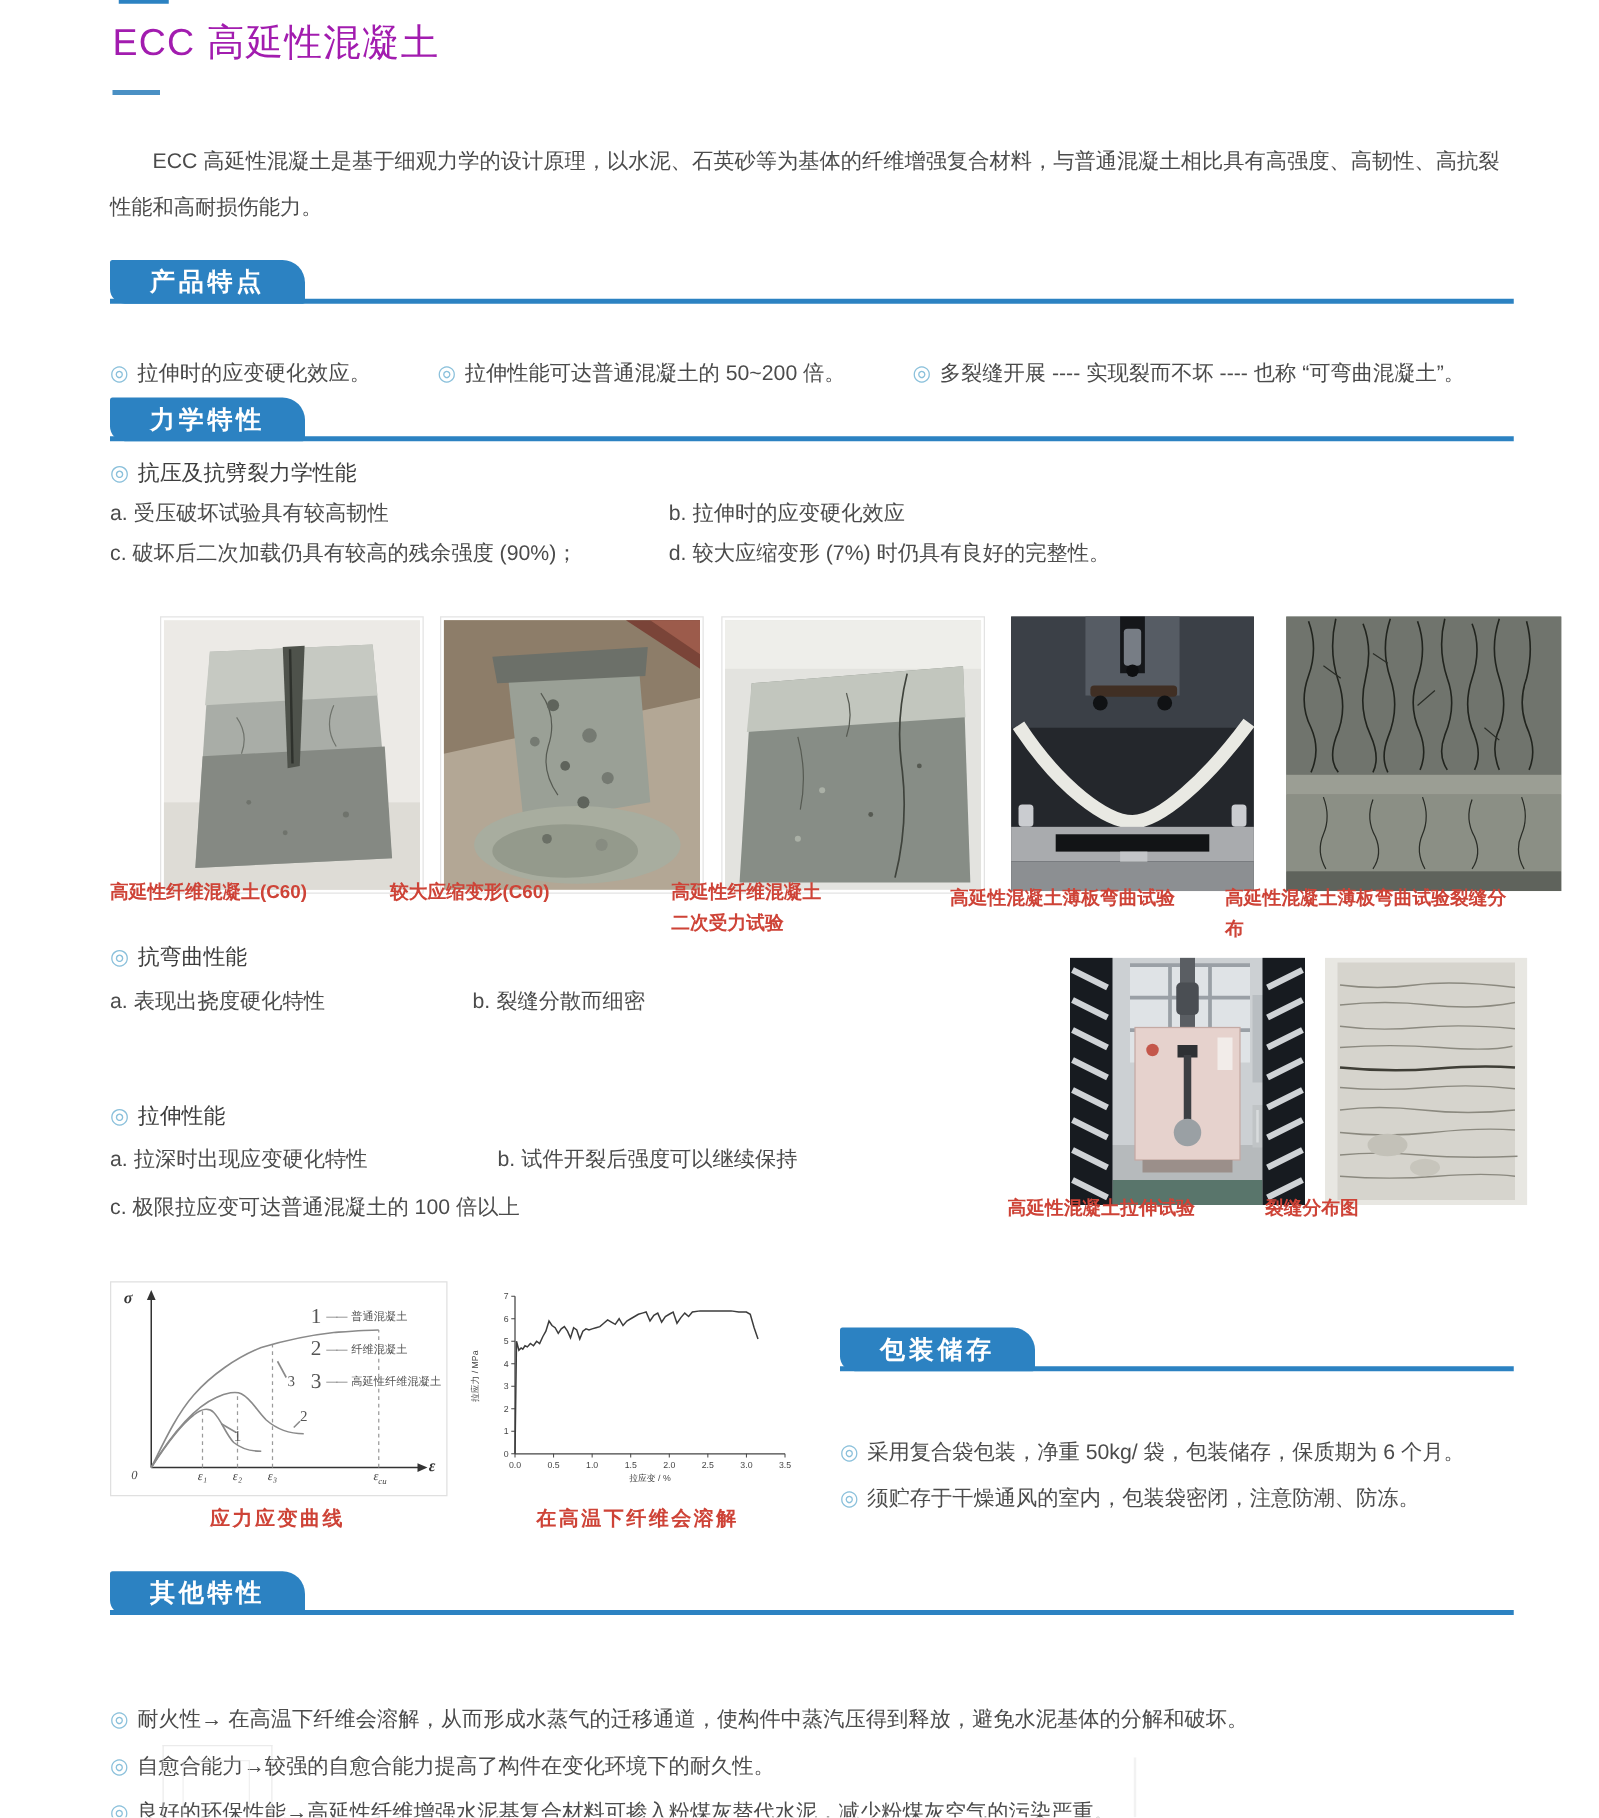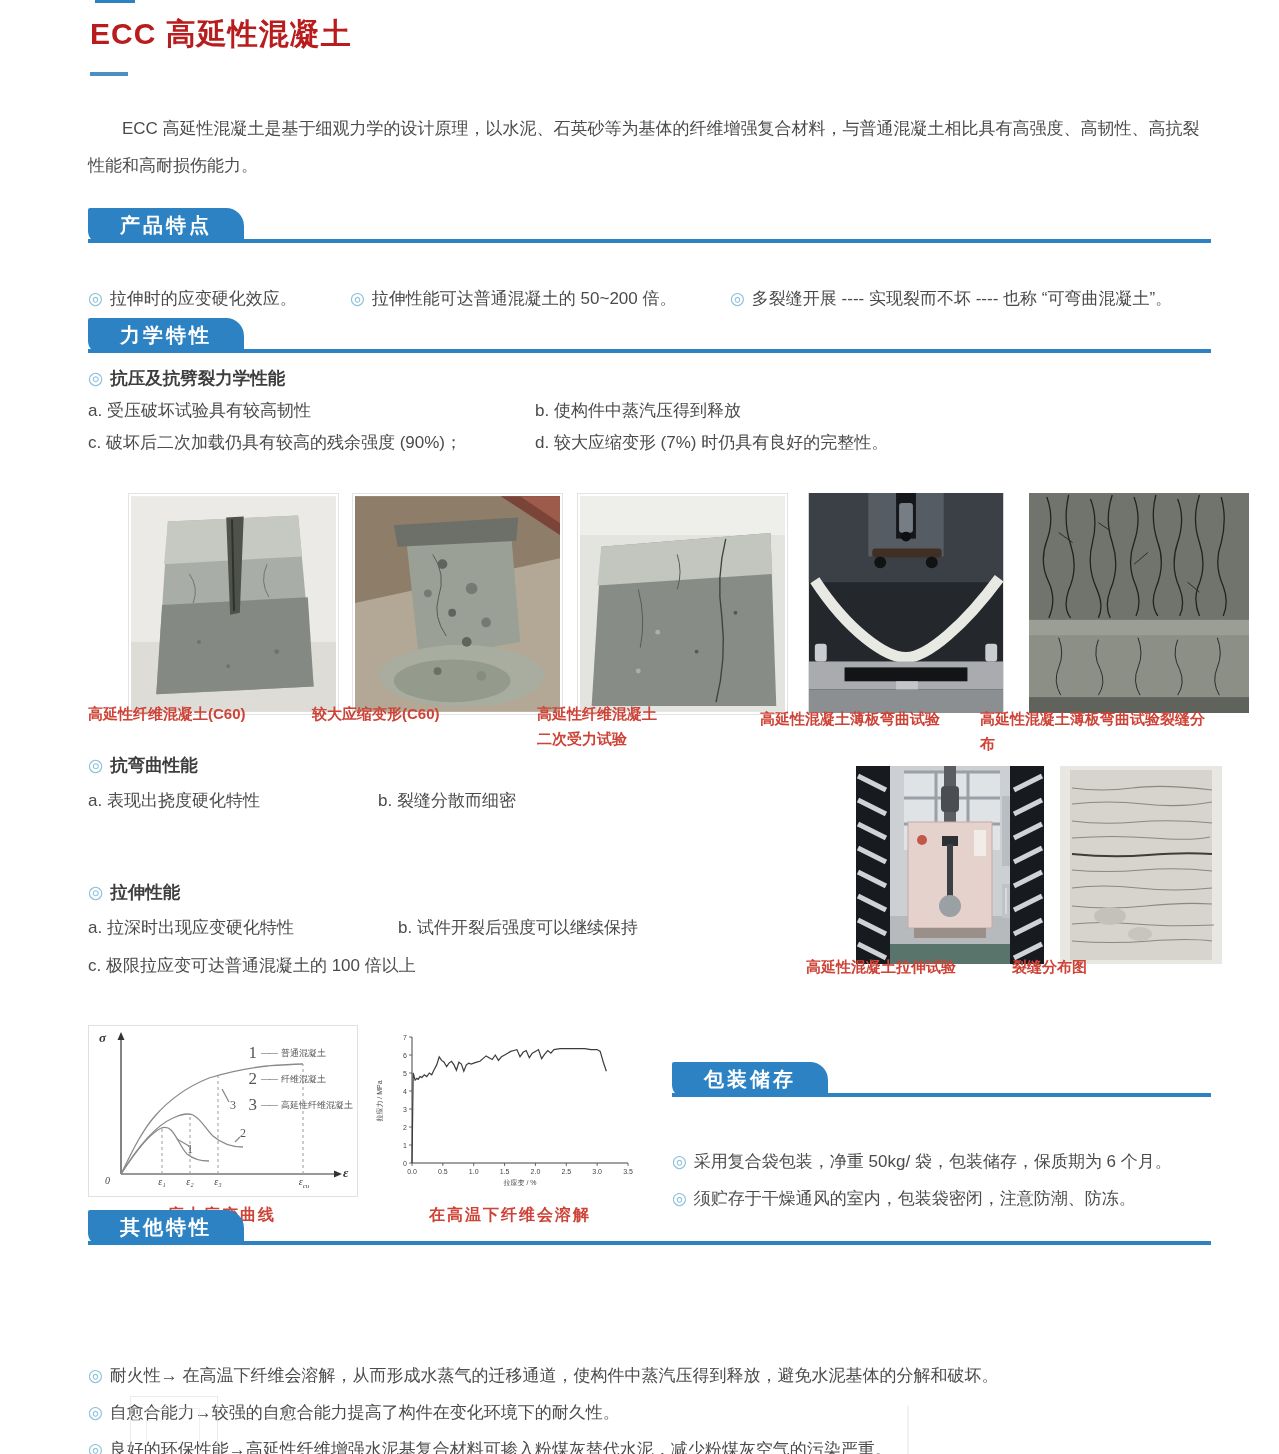--- a/index.html
+++ b/index.html
@@ -1,29 +1,29 @@
 <!DOCTYPE html>
 <html><head>
 <meta charset="utf-8">
 <style>
   html,body{margin:0;padding:0;background:#fff;}
   .page{position:relative;width:1279px;height:1454px;background:#fff;overflow:hidden;
         font-family:"Liberation Sans","DejaVu Sans",sans-serif;color:#4b4b4b;}
   .abs{position:absolute;}
-  .title{font-size:30px;font-weight:bold;color:#b91c1c;letter-spacing:1px;white-space:nowrap;}
+  .title{font-size:30px;font-weight:normal;color:#a21caf;letter-spacing:1px;white-space:nowrap;}
   .title-underline{background:#4a90c4;height:4px;width:38px;}
   .intro{font-size:17px;line-height:37px;text-indent:2em;color:#4b4b4b;margin:0;}
   .sec-head{height:36px;}
   .sec-line{position:absolute;left:0;right:0;top:31px;height:4px;background:#2c82c2;}
   .sec-tab{position:absolute;left:0;top:0;width:156px;height:35px;background:#2c82c2;color:#fff;
            font-size:20px;font-weight:bold;display:flex;align-items:center;justify-content:center;
            letter-spacing:3px;border-radius:2px 18px 2px 12px;}
   .bullet{font-size:17px;white-space:nowrap;margin-top:28px;}
   .ring{color:#8ac0db;margin-right:7px;}
-  .subhead{font-size:17.5px;font-weight:bold;color:#3e3e3e;white-space:nowrap;}
+  .subhead{font-size:17.5px;font-weight:normal;color:#3e3e3e;white-space:nowrap;}
   .item{font-size:17px;white-space:nowrap;}
   .caption{color:#ce4337;font-size:15px;font-weight:600;line-height:25px;}
   .chart-caption{color:#ce4337;font-size:16px;font-weight:bold;text-align:center;letter-spacing:2px;}
   .photo{overflow:hidden;background:#fff;}
   .photo svg{display:block;width:100%;height:100%;}
   .card{border:1px solid #e3e3e3;padding:2px;}
   .chartbox{margin:0;background:#fff;}
   .chartbox svg{display:block;width:100%;height:100%;}
   .bordered{border:1px solid #e0e0e0;}
   .ov{position:absolute;color:#555;text-align:center;}
@@ -77,21 +77,21 @@
 
   <div class="abs sec-head" style="left:88px;top:318px;width:1123px;">
     <div class="sec-line"></div>
     <div class="sec-tab">力学特性</div>
   </div>
 
   <div class="abs subhead" style="left:88px;top:366px;">
     <span class="ring">◎</span><span>抗压及抗劈裂力学性能</span>
   </div>
   <div class="abs item" style="left:88px;top:399px;">a. 受压破坏试验具有较高韧性</div>
-  <div class="abs item" style="left:535px;top:399px;">b. 使构件中蒸汽压得到释放</div>
+  <div class="abs item" style="left:535px;top:399px;">b. 拉伸时的应变硬化效应</div>
   <div class="abs item" style="left:88px;top:431px;">c. 破坏后二次加载仍具有较高的残余强度 (90%)；</div>
   <div class="abs item" style="left:535px;top:431px;">d. 较大应缩变形 (7%) 时仍具有良好的完整性。</div>
 
   <figure class="abs photo card" style="left:88px;top:477px;width:205px;height:216px;">
     <svg viewBox="0 0 211 222">
       <rect width="211" height="222" fill="#eceae6"></rect>
       <rect y="150" width="211" height="72" fill="#dedcd6"></rect>
       <polygon points="38,26 172,20 188,196 26,204" fill="#a9ada7"></polygon>
       <polygon points="38,26 172,20 176,62 34,70" fill="#c6c9c2"></polygon>
       <polygon points="32,112 182,104 188,196 26,204" fill="#858983"></polygon>
@@ -349,21 +349,21 @@
     <div class="sec-line"></div>
     <div class="sec-tab">包装储存</div>
   </div>
   <div class="abs bullet" style="left:672px;top:1122px;">
     <span class="ring">◎</span><span>采用复合袋包装，净重 50kg/ 袋，包装储存，保质期为 6 个月。</span>
   </div>
   <div class="abs bullet" style="left:672px;top:1159px;">
     <span class="ring">◎</span><span>须贮存于干燥通风的室内，包装袋密闭，注意防潮、防冻。</span>
   </div>
 
-  <div class="abs sec-head" style="left:88px;top:1210px;width:1123px;">
+  <div class="abs sec-head" style="left:88px;top:1257px;width:1123px;">
     <div class="sec-line"></div>
     <div class="sec-tab">其他特性</div>
   </div>
   <div class="abs bullet" style="left:88px;top:1336px;">
     <span class="ring">◎</span><span>耐火性→ 在高温下纤维会溶解，从而形成水蒸气的迁移通道，使构件中蒸汽压得到释放，避免水泥基体的分解和破坏。</span>
   </div>
   <div class="abs bullet" style="left:88px;top:1373px;">
     <span class="ring">◎</span><span>自愈合能力→较强的自愈合能力提高了构件在变化环境下的耐久性。</span>
   </div>
   <div class="abs bullet" style="left:88px;top:1410px;">

